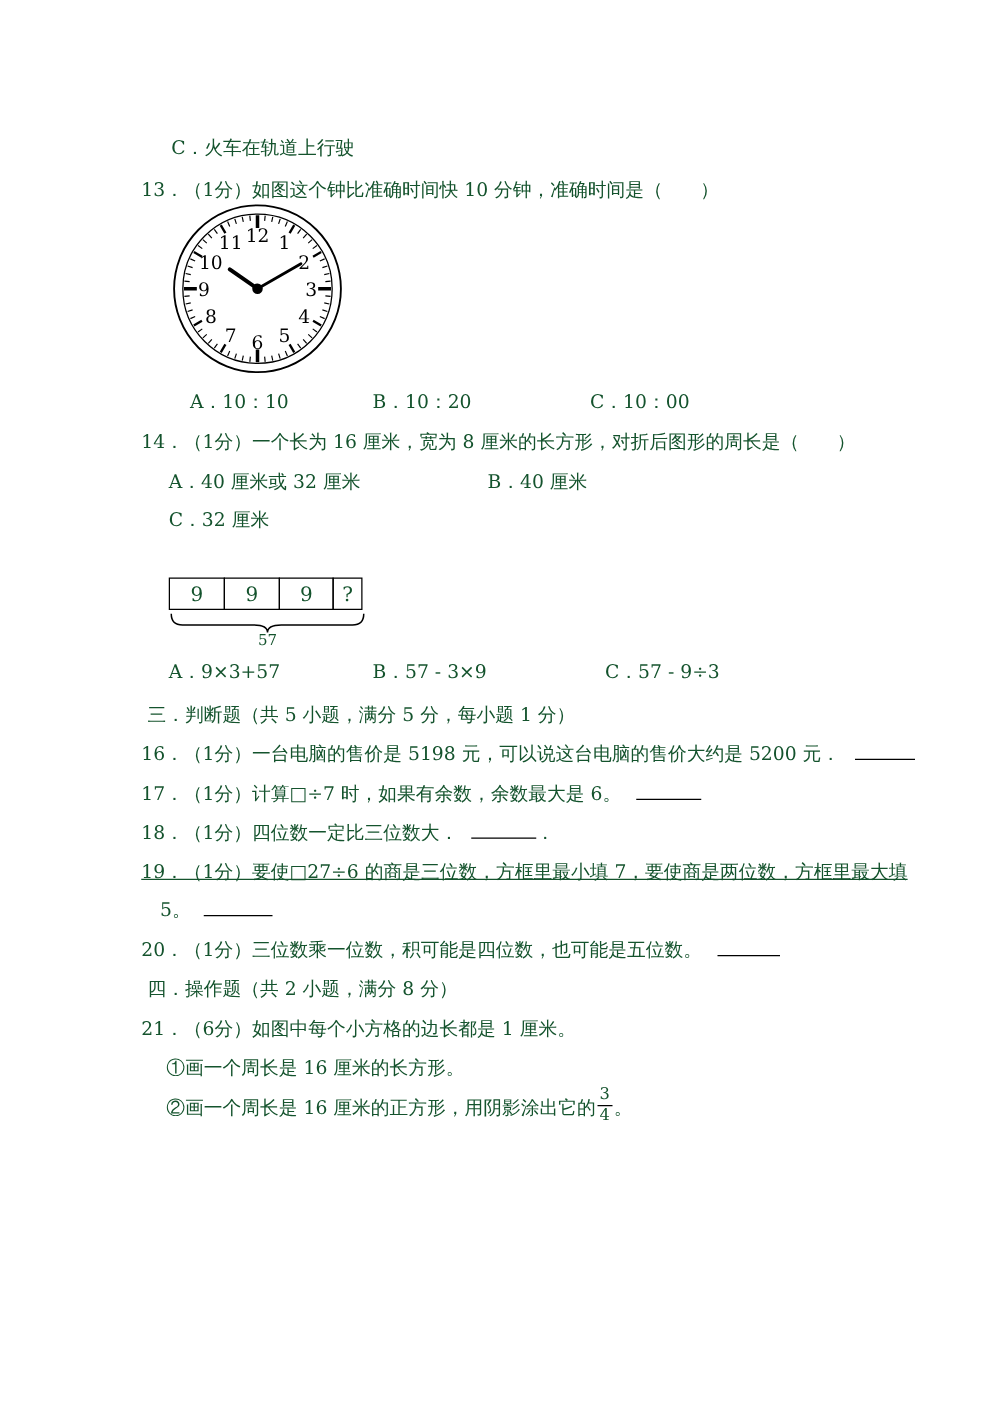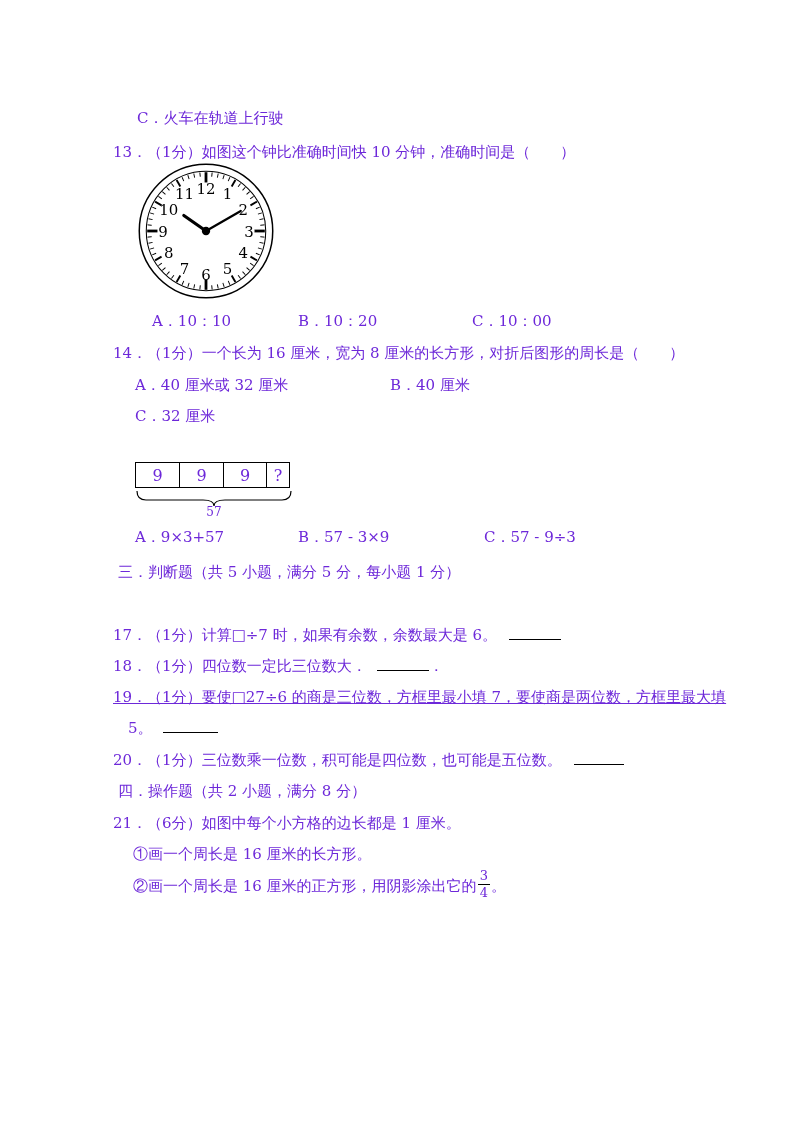--- a/index.html
+++ b/index.html
@@ -2,21 +2,21 @@
 <html><head>
 <meta charset="utf-8">
 <style>
   html,body{margin:0;padding:0;background:#e8e8e8;}
   .page{
     position:relative;
     width:793px;height:1122px;
     margin:0 auto;
     background:#ffffff;
     font-family:"DejaVu Serif","Liberation Serif",serif;
-    font-size:15px;color:#6d28d9;
+    font-size:15px;color:#14532d;
     overflow:hidden;
   }
   .line{position:absolute;white-space:nowrap;line-height:18px;}
   .opt{position:absolute;white-space:nowrap;}
   .blank{
     display:inline-block;height:13px;
     border-bottom:1px solid #000;
     vertical-align:baseline;
   }
   .u48{width:48px;margin-left:12px;}
@@ -166,20 +166,21 @@
     </svg>
   </div>
   <div class="brace-label">57</div>
 
   <span class="opt" style="left:135px;top:528px;">A．9×3+57</span>
   <span class="opt" style="left:298px;top:528px;">B．57 - 3×9</span>
   <span class="opt" style="left:484px;top:528px;">C．57 - 9÷3</span>
 
   <div class="line" style="left:118px;top:563px;">三．判断题（共 5 小题，满分 5 分，每小题 1 分）</div>
 
+  <div class="line" style="left:113px;top:594px;"><span>16．（1分）一台电脑的售价是 5198 元，可以说这台电脑的售价大约是 5200 元．</span><span class="blank u48"></span></div>
 
   <div class="line" style="left:113px;top:626px;"><span>17．（1分）计算□÷7 时，如果有余数，余数最大是 6。</span><span class="blank u52"></span></div>
 
   <div class="line" style="left:113px;top:657px;"><span>18．（1分）四位数一定比三位数大．</span><span class="blank u52b"></span><span>．</span></div>
 
   <div class="line" style="left:113px;top:688px;text-decoration:underline;">19．（1分）要使□27÷6 的商是三位数，方框里最小填 7，要使商是两位数，方框里最大填</div>
   <div class="line" style="left:128px;top:719px;"><span>5。</span><span class="blank u55"></span></div>
 
   <div class="line" style="left:113px;top:751px;"><span>20．（1分）三位数乘一位数，积可能是四位数，也可能是五位数。</span><span class="blank u50"></span></div>
 

